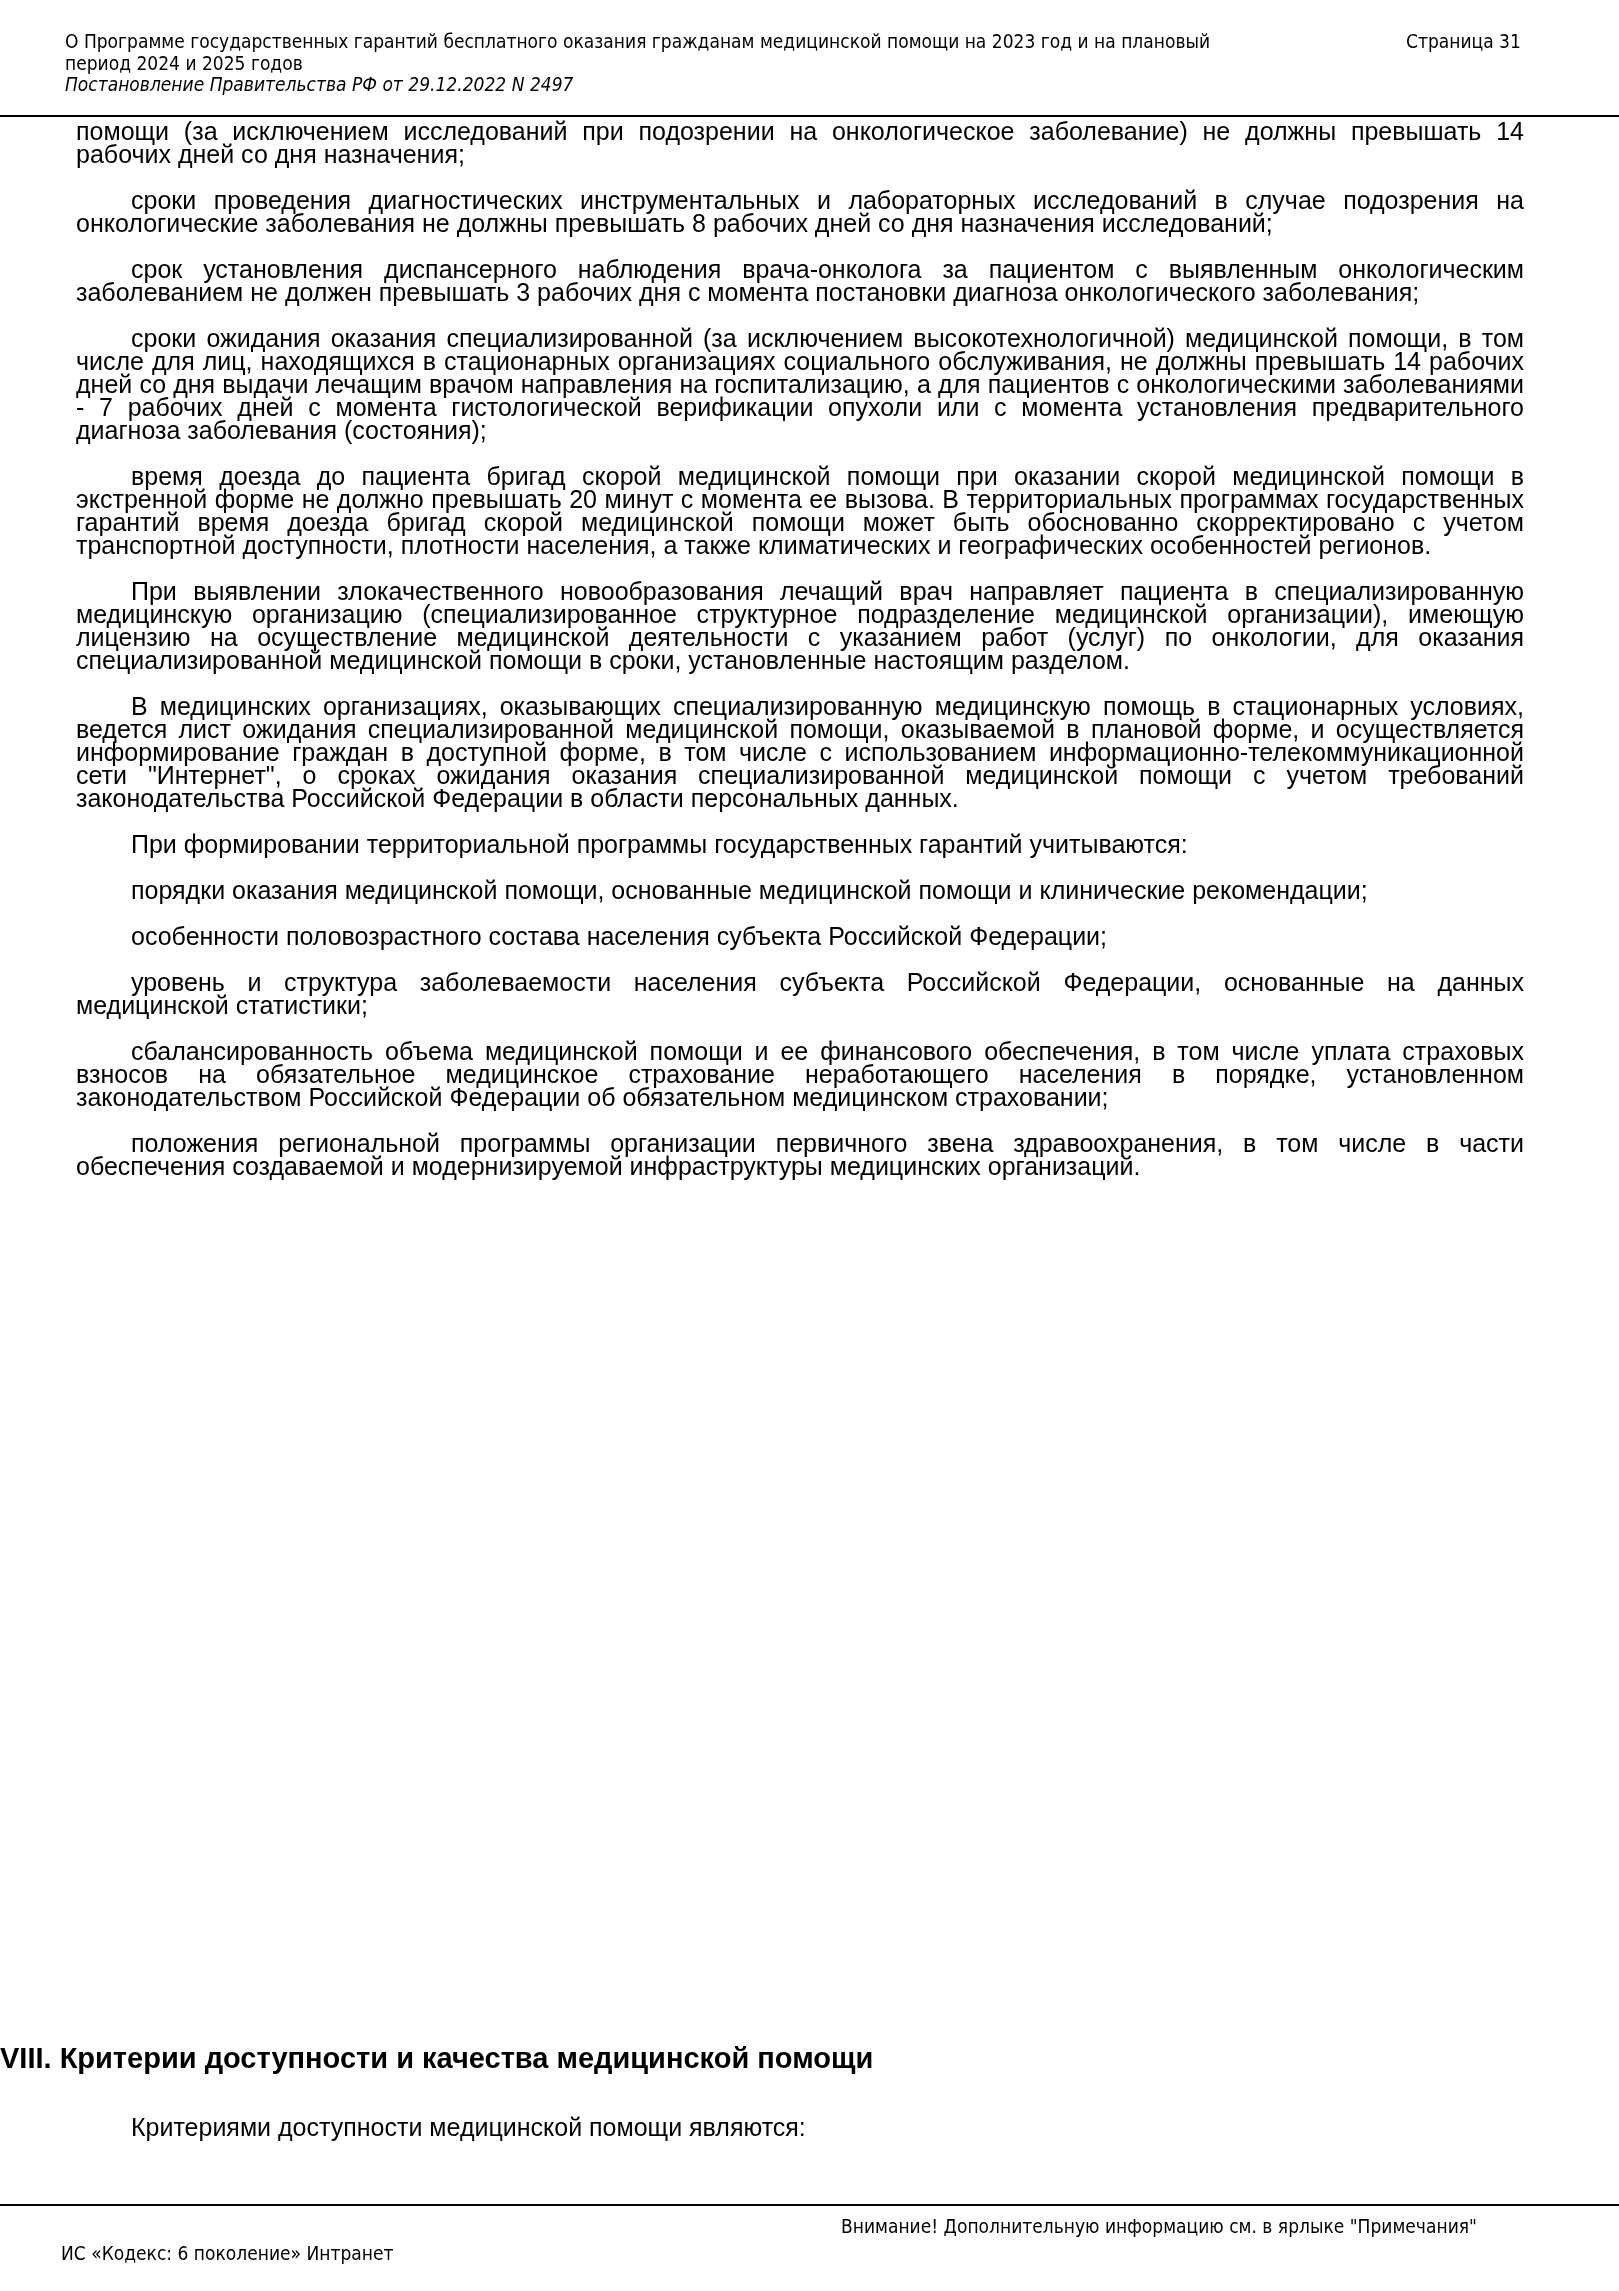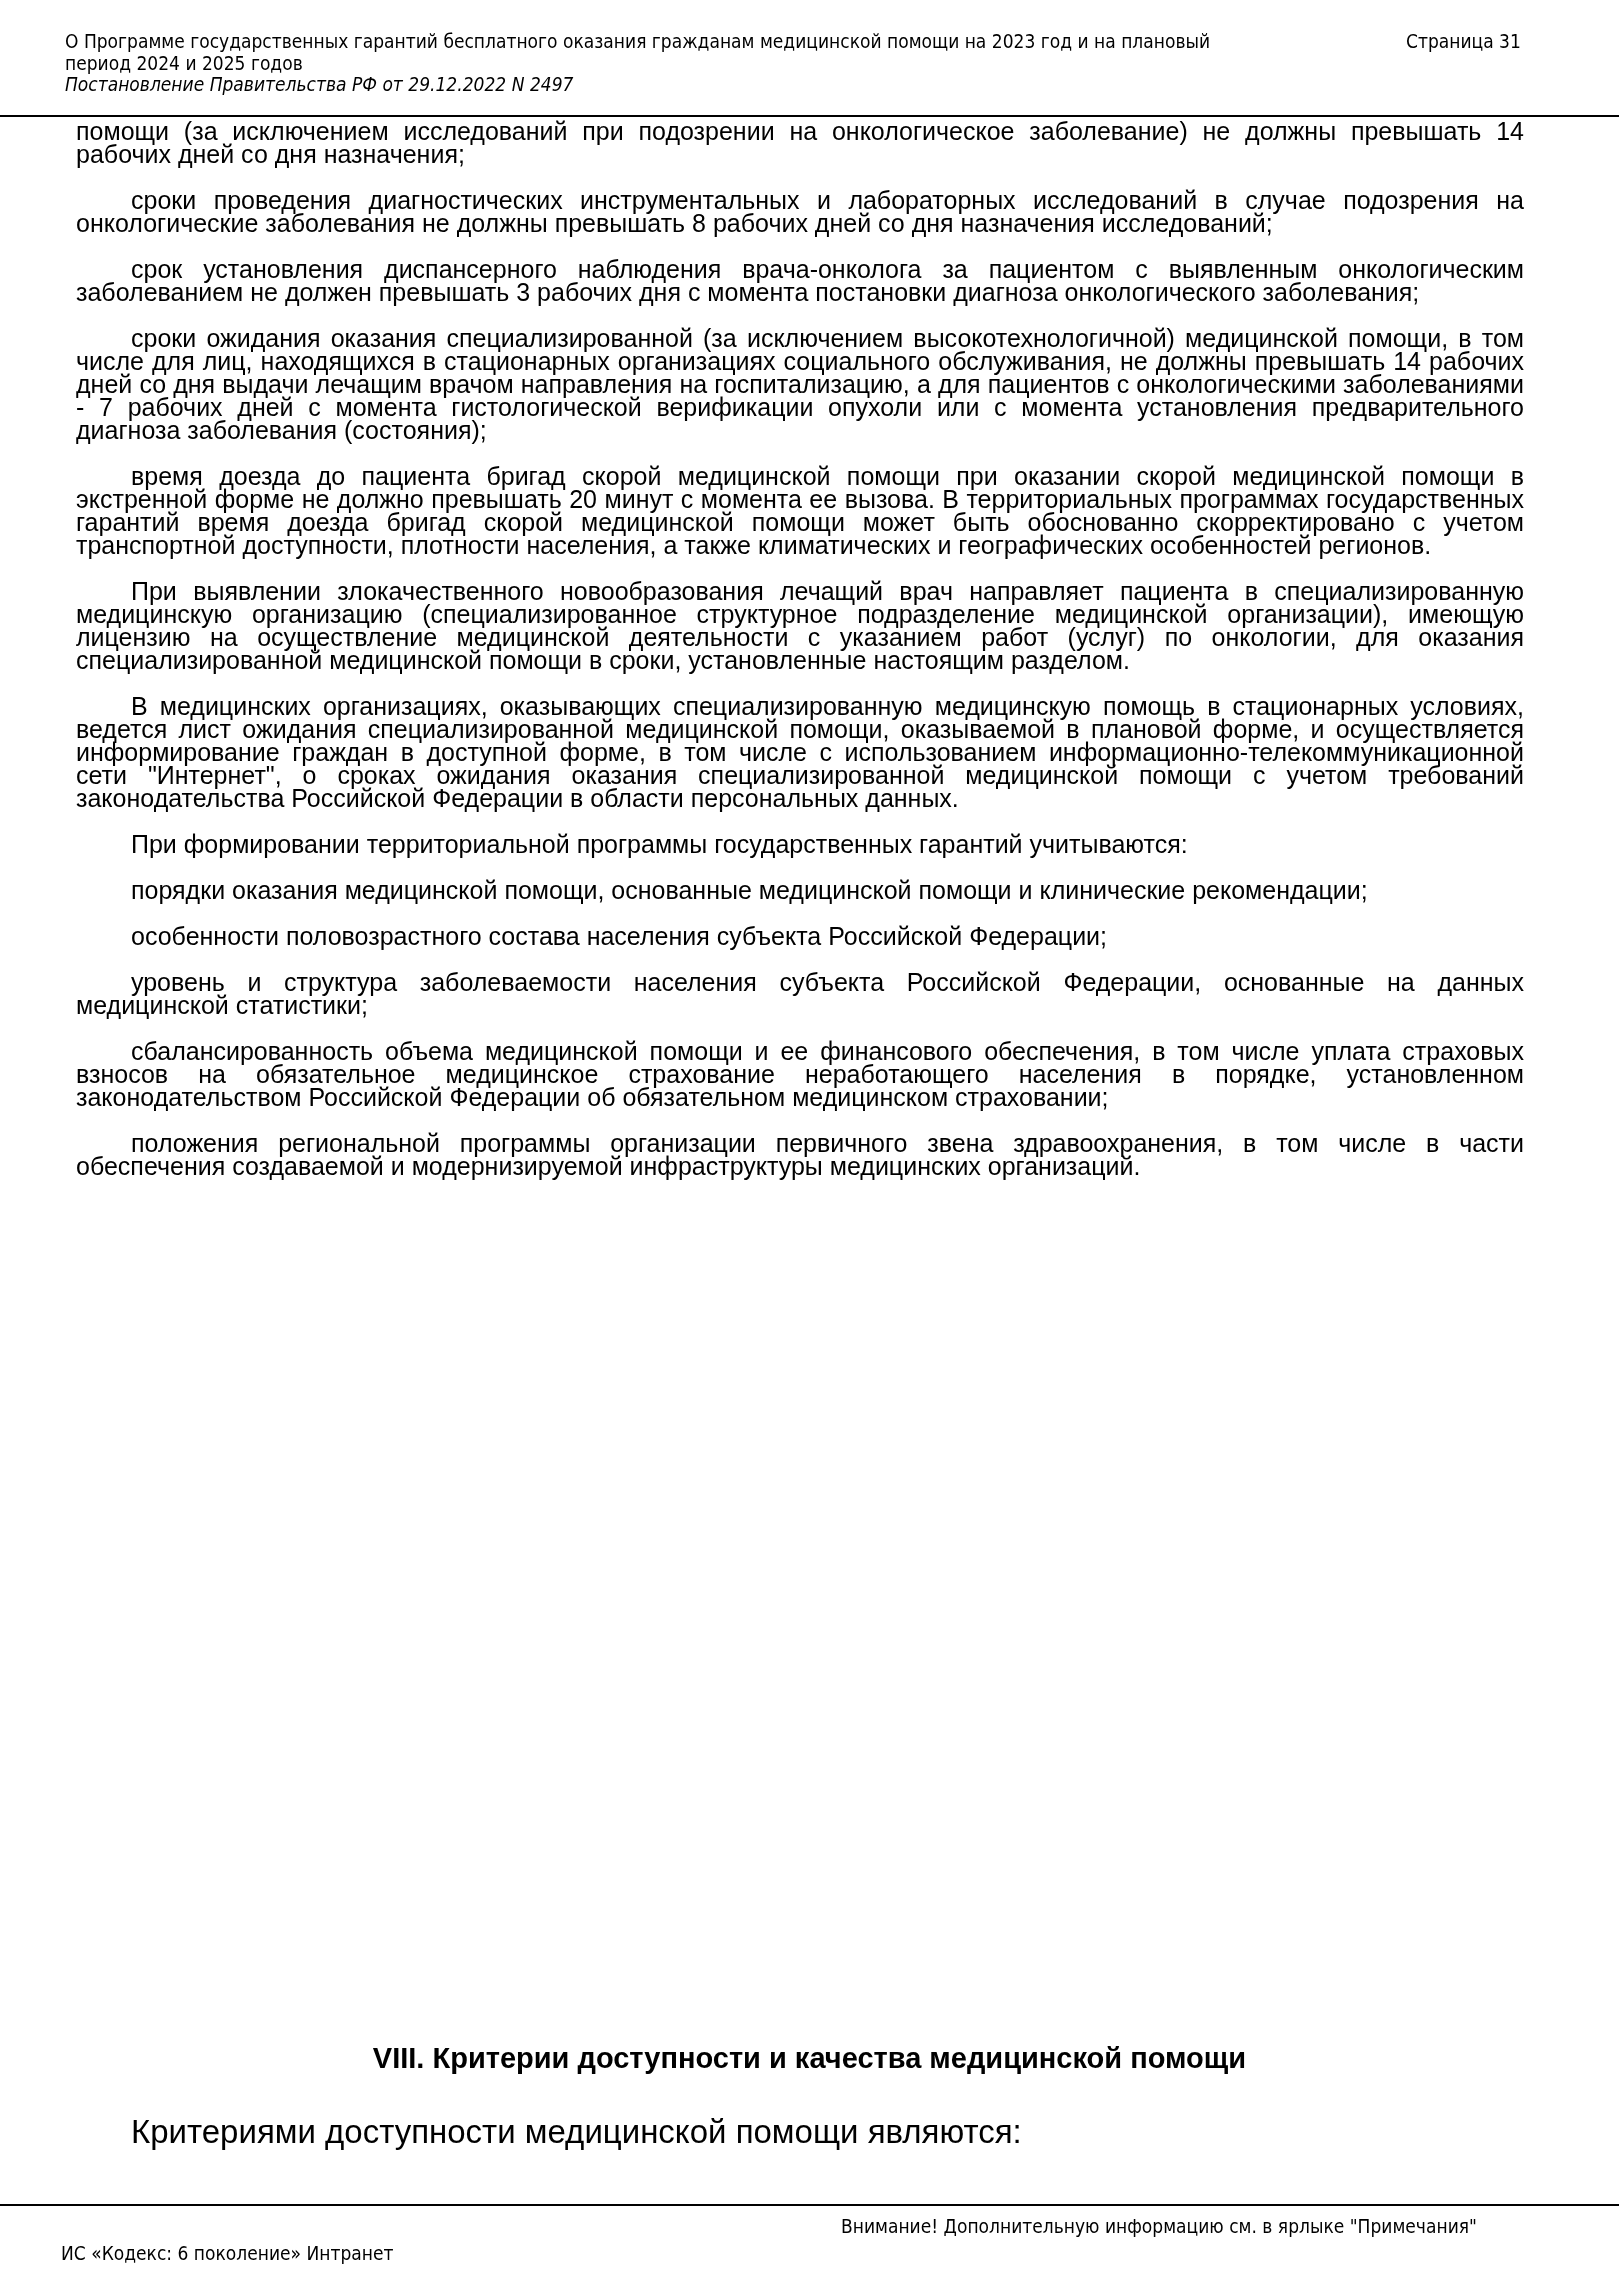--- a/index.html
+++ b/index.html
@@ -10,24 +10,24 @@
   .hdr .it { font-style: italic; }
   .pageno { position: absolute; left: 1406px; top: 31px;
             font-family: "DejaVu Sans", sans-serif; font-size: 18.6px; line-height: 21.6px;
             transform: scaleX(0.92); transform-origin: left top; }
   .rule-top { position: absolute; left: 0; top: 115px; width: 1619px; height: 2px; background: #000; }
   .rule-bot { position: absolute; left: 0; top: 2204px; width: 1619px; height: 2px; background: #000; }
   .body { position: absolute; left: 76px; top: 120px; width: 1464px;
           font-family: "Liberation Sans", sans-serif; font-size: 25px; line-height: 23px; }
   .body p { margin: 0 16px 23px 0; text-align: justify; text-indent: 55px; }
   .body p.noind { text-indent: 0; }
-  .heading { position: absolute; left: 0; top: 2042px; width: 1619px; text-align: center;
+  .heading { position: absolute; left: 0; top: 2042px; width: 1619px; 
              font-family: "Liberation Sans", sans-serif; font-weight: bold; font-size: 29px; }
   .crit { position: absolute; left: 131px; top: 2113px;
-          font-family: "Liberation Sans", sans-serif; font-size: 33px; }
+          font-family: "Liberation Sans", sans-serif; font-size: 25px; }
   .ftr-note { position: absolute; left: 841px; top: 2216px;
               font-family: "DejaVu Sans", sans-serif; font-size: 18.6px;
               transform: scaleX(0.92); transform-origin: left top; }
   .ftr-sys { position: absolute; left: 61px; top: 2243px;
              font-family: "DejaVu Sans", sans-serif; font-size: 18.6px;
              transform: scaleX(0.92); transform-origin: left top; }
 </style>
 </head>
 <body>
 

